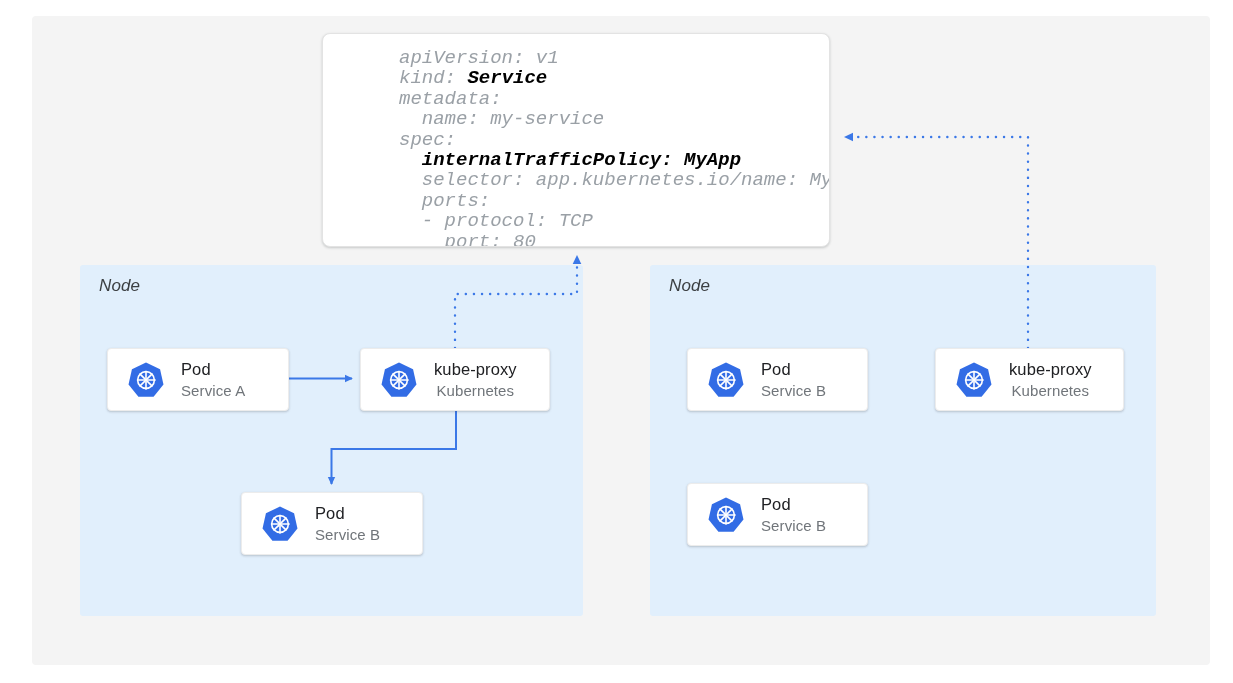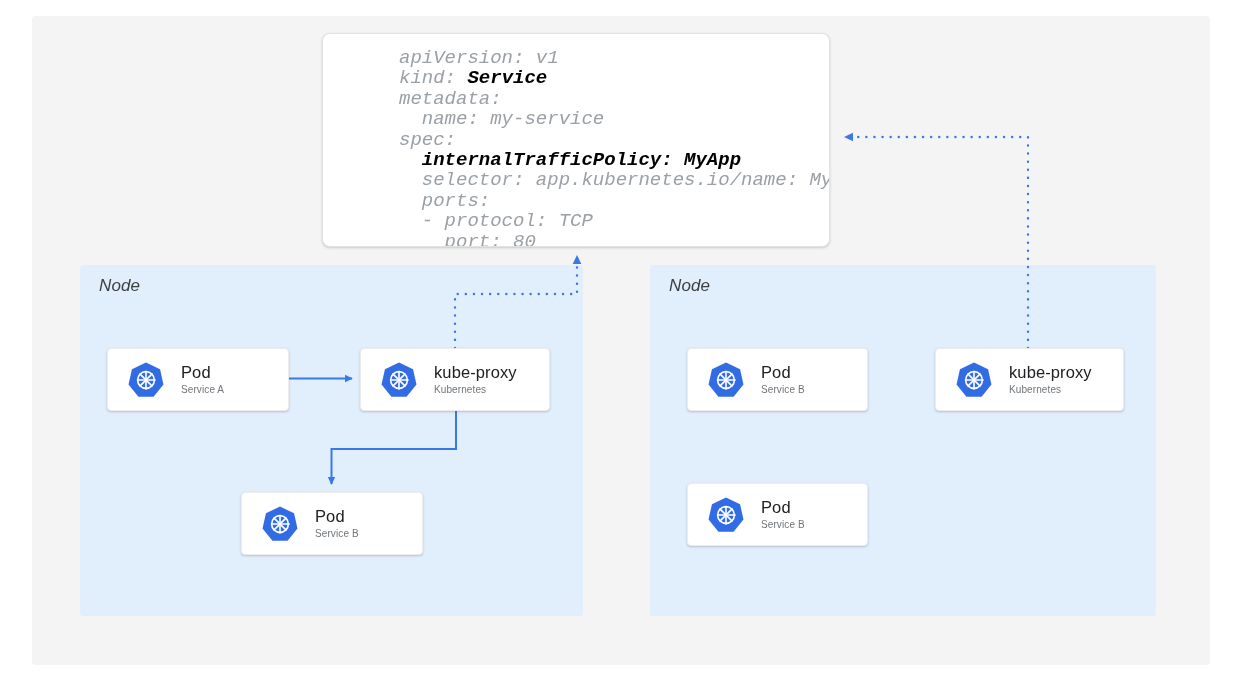--- a/index.html
+++ b/index.html
@@ -108,24 +108,25 @@
     flex-direction: column;
     justify-content: center;
     line-height: 1.28;
   }
   .card-title {
     font-size: 16.5px;
     color: #202124;
     letter-spacing: 0.1px;
   }
   .card-sub {
-    font-size: 10px;
+    font-size: 15px;
     color: #70757a;
     letter-spacing: 0.1px;
     margin-top: 1px;
+    text-align: center;
   }
 
   #card-pod-a        { left: 107px; top: 348px; width: 182px; height: 63px; }
   #card-kubeproxy-l  { left: 360px; top: 348px; width: 190px; height: 63px; }
   #card-pod-b-left   { left: 241px; top: 492px; width: 182px; height: 63px; }
   #card-pod-b-right  { left: 687px; top: 348px; width: 181px; height: 63px; }
   #card-pod-b-right2 { left: 687px; top: 483px; width: 181px; height: 63px; }
   #card-kubeproxy-r  { left: 935px; top: 348px; width: 189px; height: 63px; }
 </style>
 </head>

